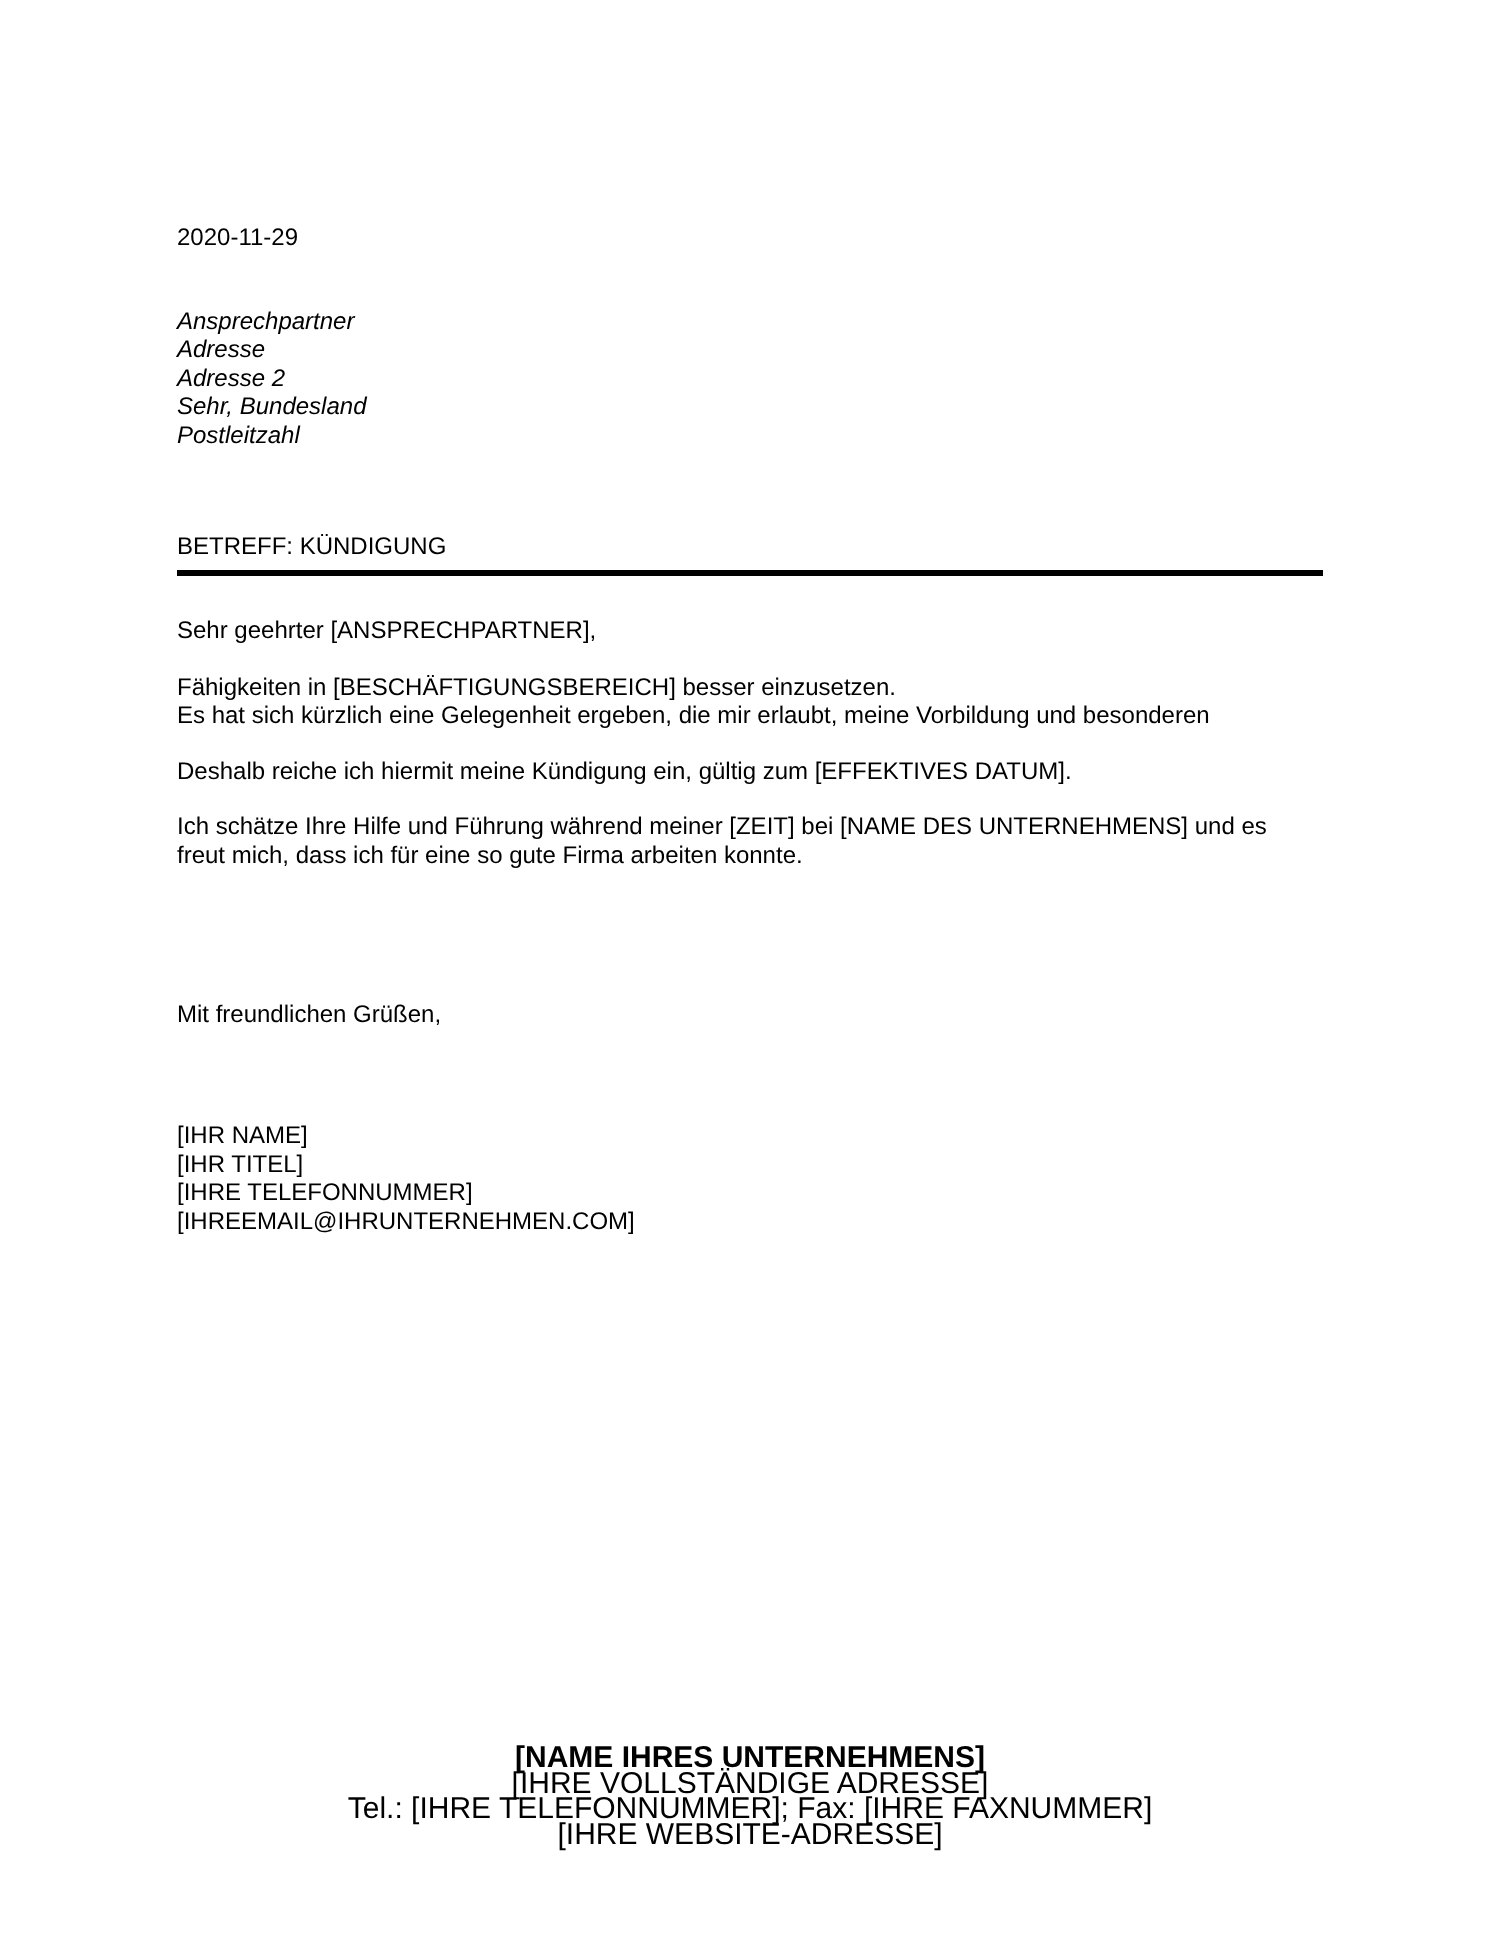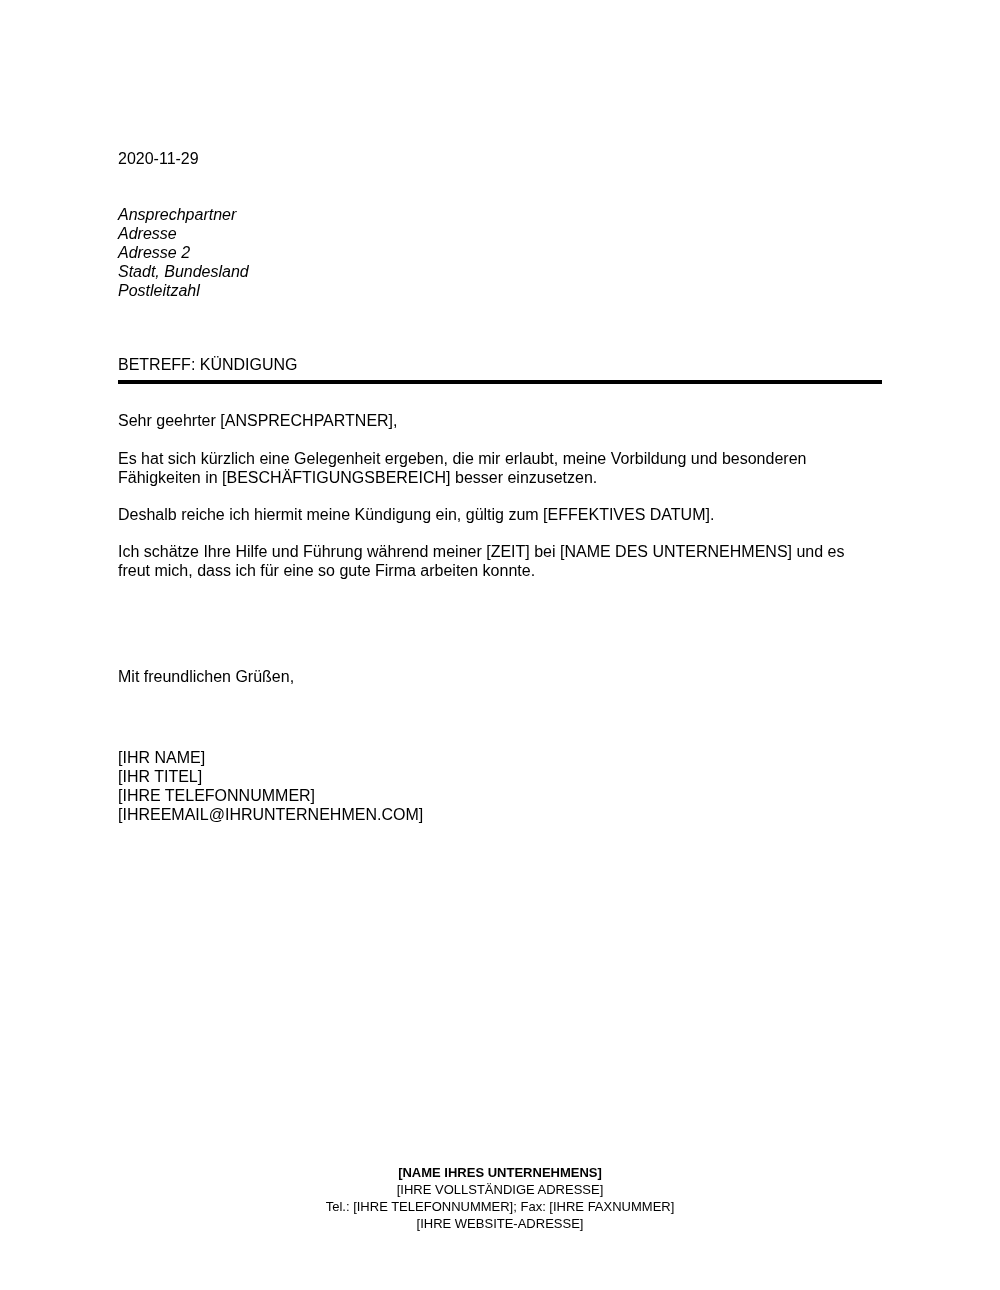--- a/index.html
+++ b/index.html
@@ -4,45 +4,45 @@
 <style>
   html, body { margin: 0; padding: 0; background: #ffffff; }
   body {
     width: 1000px; height: 1290px; position: relative; overflow: hidden;
     font-family: "Liberation Sans", sans-serif; color: #000; font-size: 16px;
   }
   .abs { position: absolute; left: 118px; line-height: 19px; white-space: nowrap; }
   .lines div { height: 19px; line-height: 19px; }
   .subject { font-weight: normal; }
   .rule { position: absolute; left: 118px; width: 764px; top: 380px; height: 4px; background: #000; }
-  .footer { position: absolute; left: 0; width: 1000px; top: 1164px; text-align: center; font-size: 13px; }
+  .footer { position: absolute; left: 0; width: 1000px; top: 1164px; text-align: center; font-size: 20px; }
   .footer div { height: 17px; line-height: 17px; }
   .footer .company { font-weight: bold; }
 </style>
 </head>
 <body>
 
 <div class="abs" style="top:149px;">2020-11-29</div>
 
 <div class="abs lines" style="top:205px;font-style:italic;">
   <div>Ansprechpartner</div>
   <div>Adresse</div>
   <div>Adresse 2</div>
-  <div>Stadt, Bundesland</div>
+  <div>Sehr, Bundesland</div>
   <div>Postleitzahl</div>
 </div>
 
 <div class="abs subject" style="top:355px;">BETREFF: KÜNDIGUNG</div>
 <div class="rule"></div>
 
 <div class="abs" style="top:411px;">Sehr geehrter [ANSPRECHPARTNER],</div>
 
 <div class="abs lines" style="top:449px;">
+  <div>Fähigkeiten in [BESCHÄFTIGUNGSBEREICH] besser einzusetzen.</div>
   <div>Es hat sich kürzlich eine Gelegenheit ergeben, die mir erlaubt, meine Vorbildung und besonderen</div>
-  <div>Fähigkeiten in [BESCHÄFTIGUNGSBEREICH] besser einzusetzen.</div>
 </div>
 
 <div class="abs" style="top:505px;">Deshalb reiche ich hiermit meine Kündigung ein, gültig zum [EFFEKTIVES DATUM].</div>
 
 <div class="abs lines" style="top:542px;">
   <div>Ich schätze Ihre Hilfe und Führung während meiner [ZEIT] bei [NAME DES UNTERNEHMENS] und es</div>
   <div>freut mich, dass ich für eine so gute Firma arbeiten konnte.</div>
 </div>
 
 <div class="abs" style="top:622px;margin-top:45px;">Mit freundlichen Grüßen,</div>

